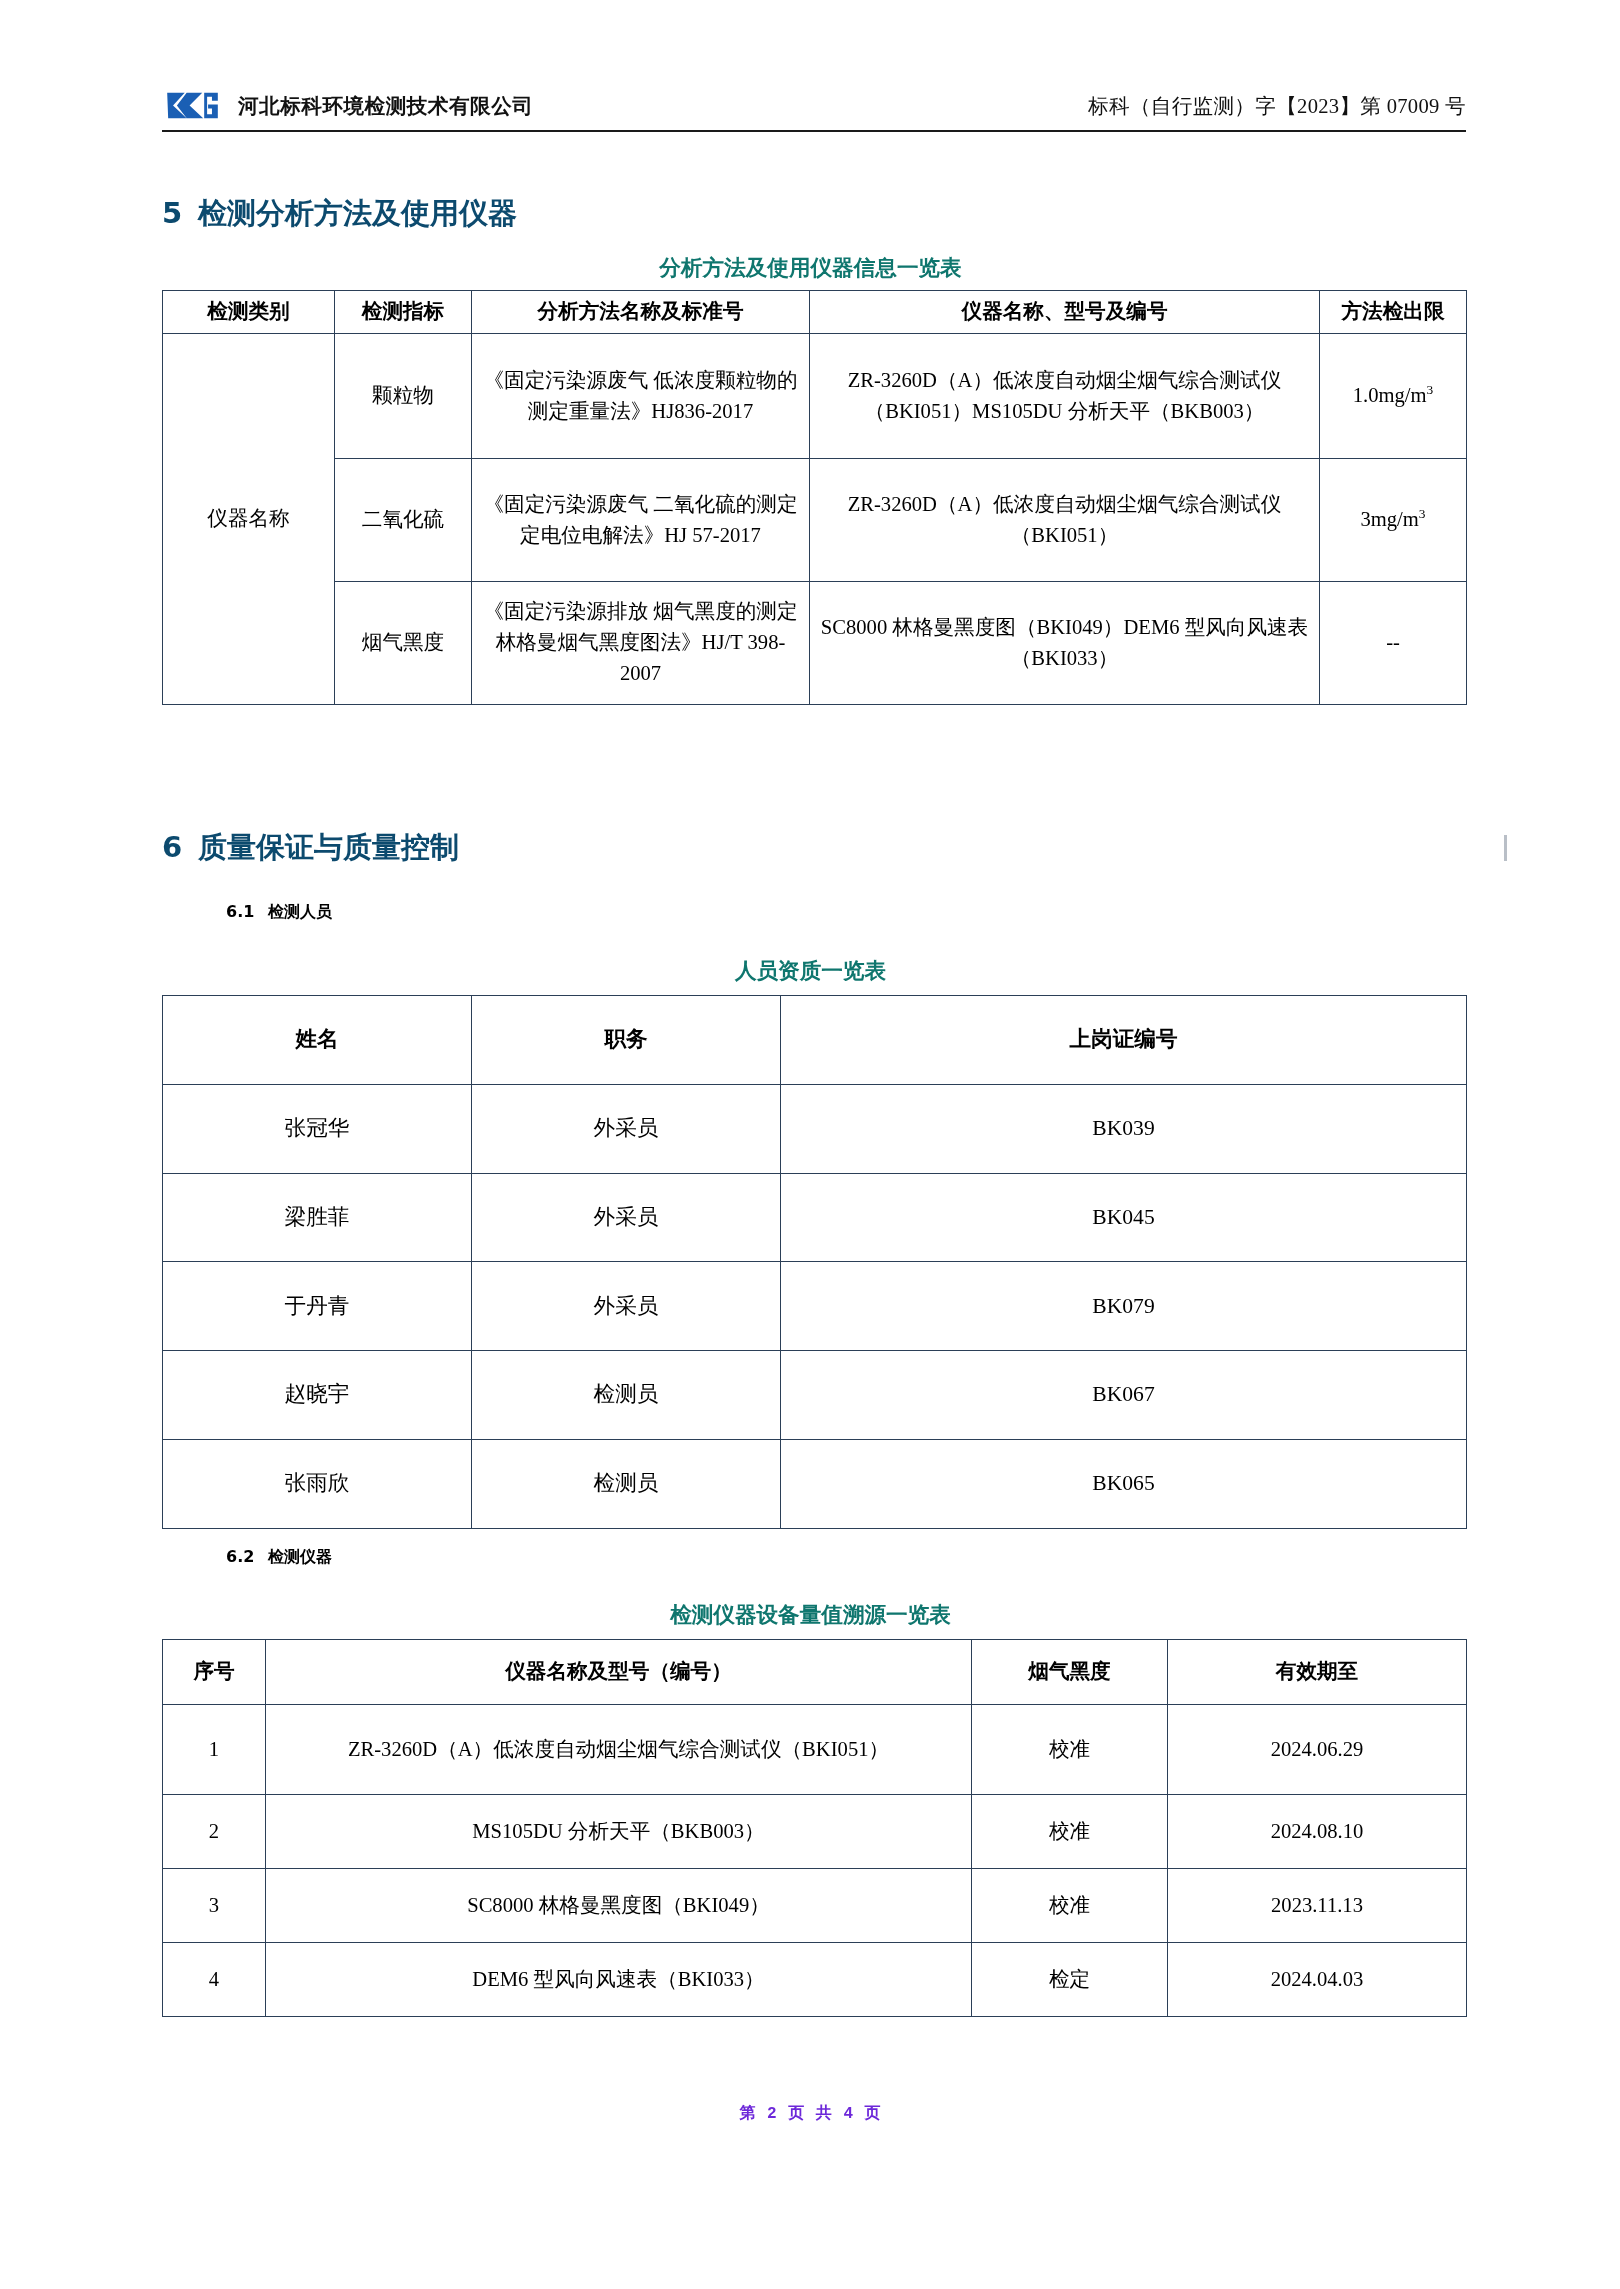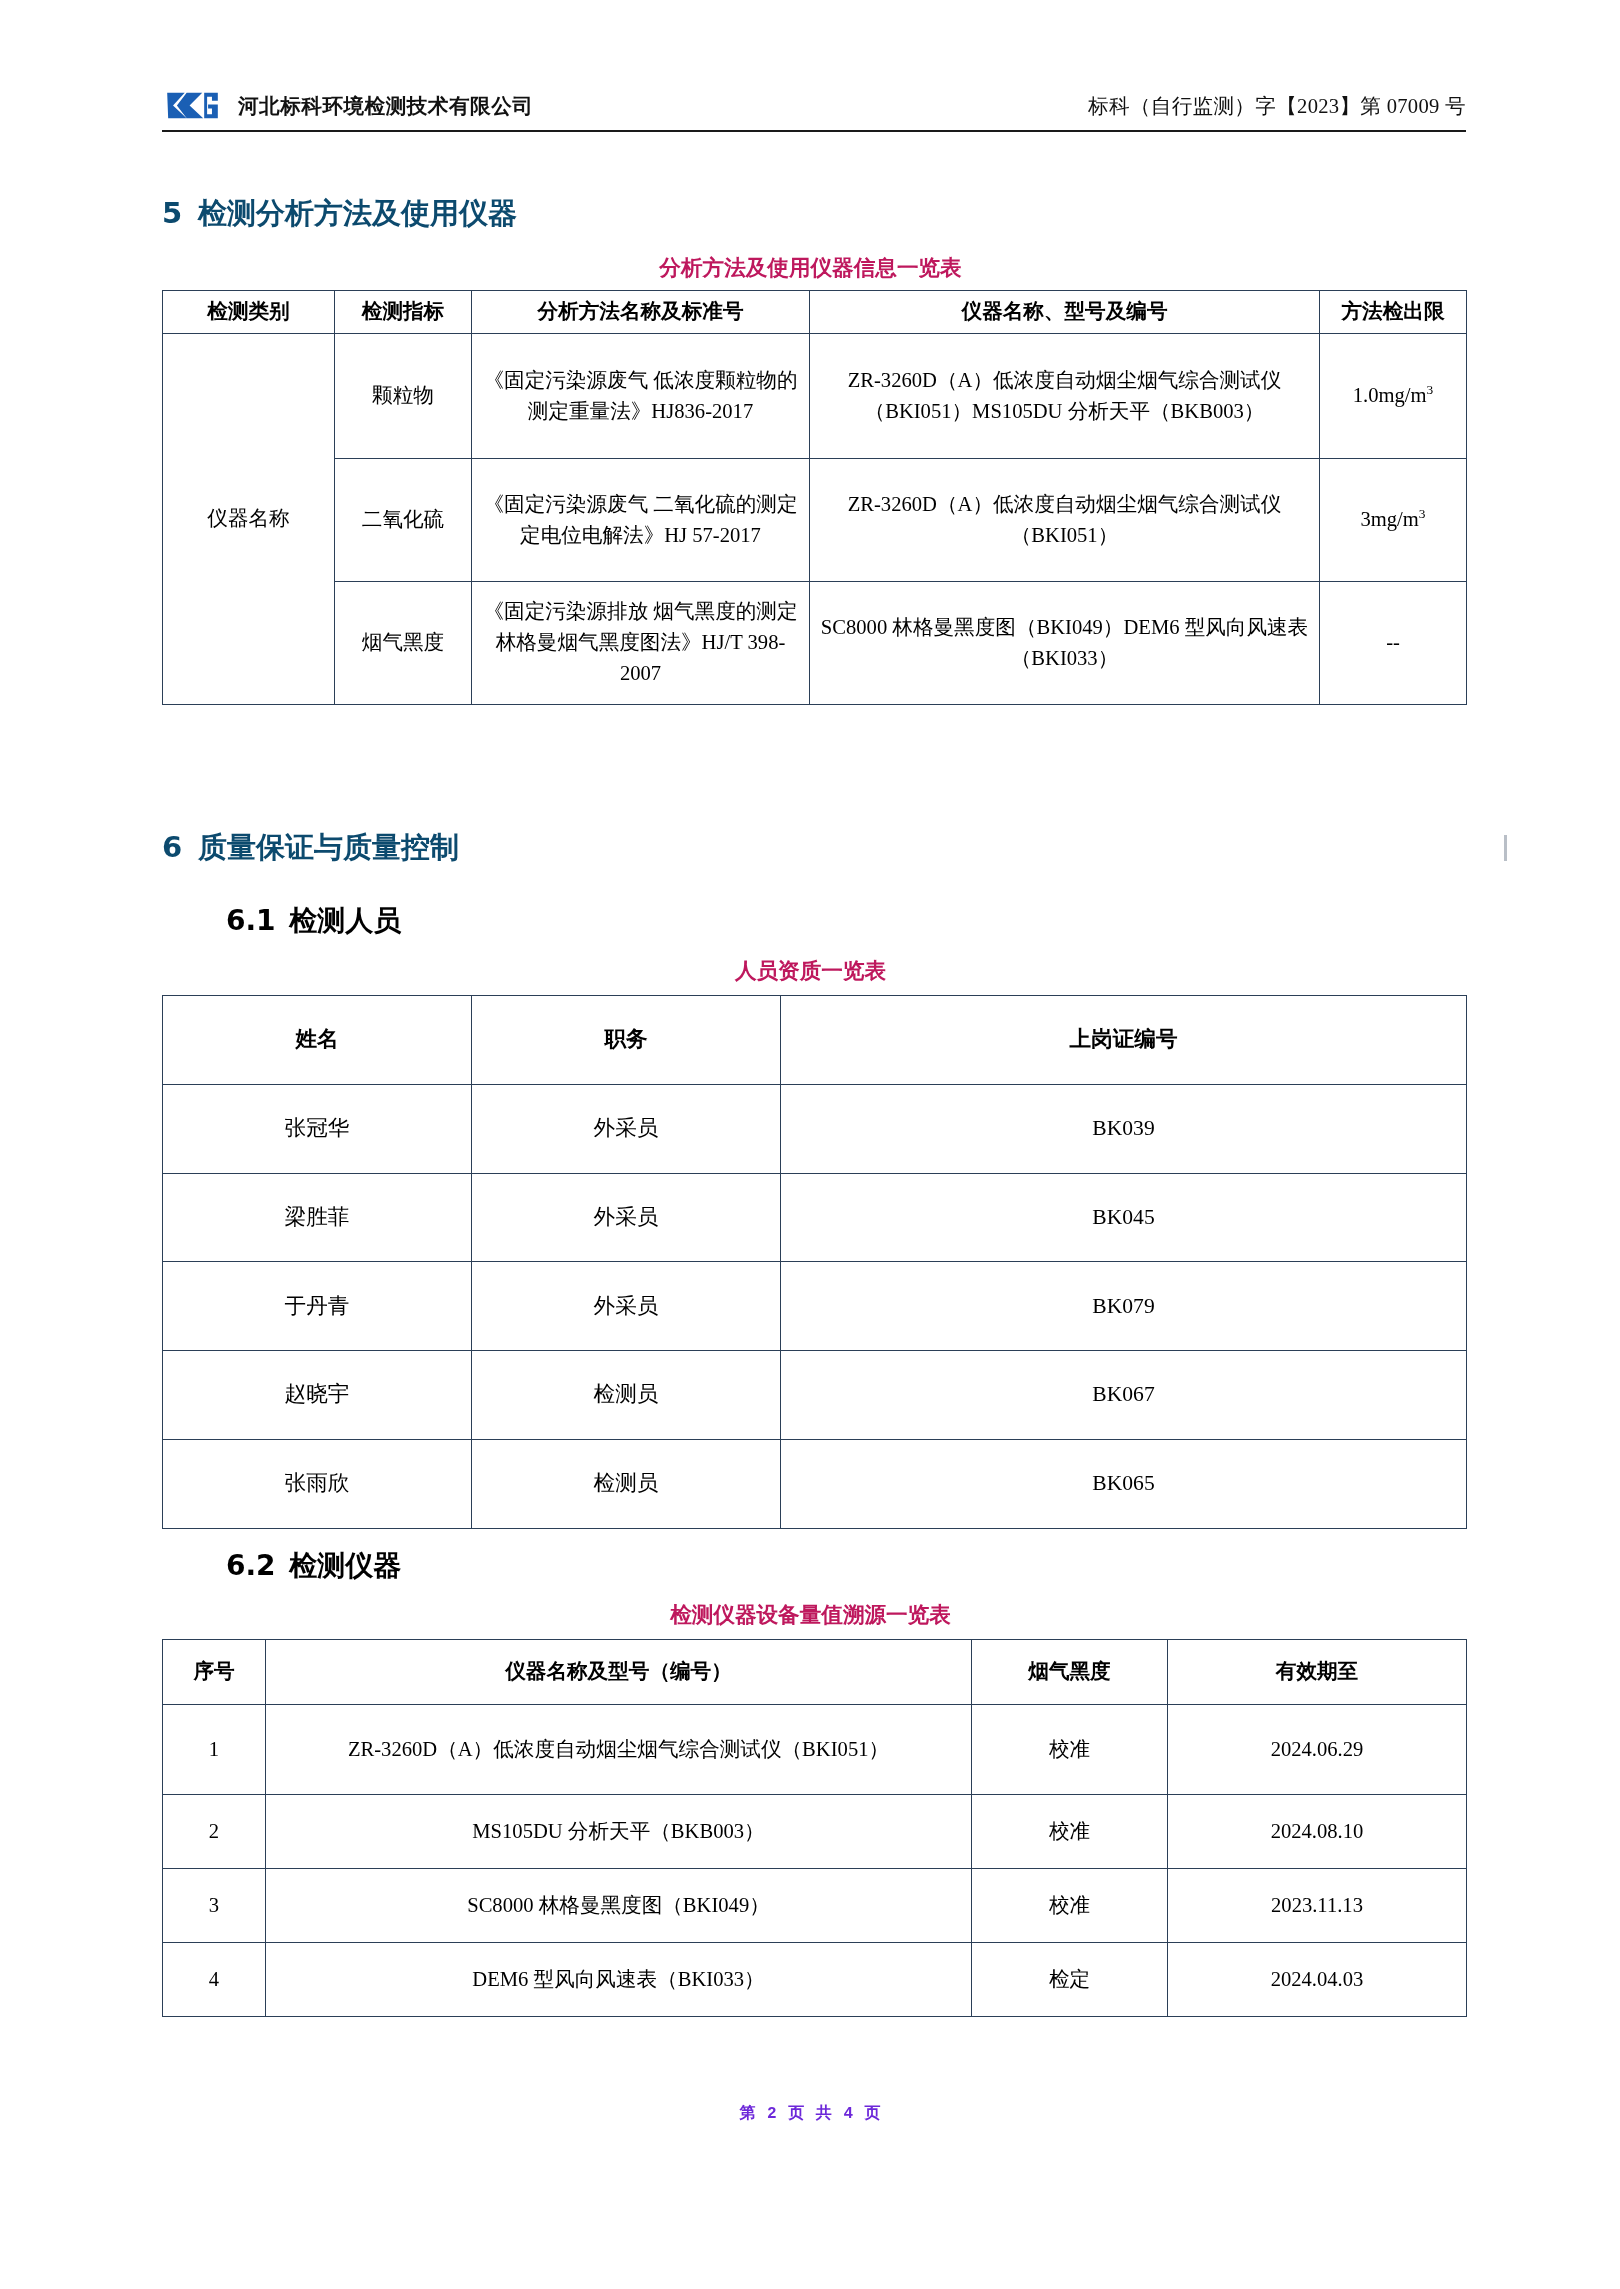--- a/index.html
+++ b/index.html
@@ -78,35 +78,35 @@
     position: absolute;
     font-size: 29px;
     font-weight: bold;
     color: #0c4a6e;
     white-space: nowrap;
     font-family: "DejaVu Sans", "Liberation Sans", sans-serif;
   }
   .sec-h1 .num { margin-right: 15.7px; }
   .sec-h2 {
     position: absolute;
-    font-size: 28px;
+    font-size: 16px;
     font-weight: bold;
     color: #000;
     white-space: nowrap;
     font-family: "DejaVu Sans", "Liberation Sans", sans-serif;
   }
   .sec-h2 .num { margin-right: 13.7px; }
 
   .tbl-caption {
     position: absolute;
     width: 100%;
     text-align: center;
     font-size: 21.6px;
     font-weight: bold;
-    color: #be185d;
+    color: #0f766e;
     font-family: "DejaVu Sans", "Liberation Sans", sans-serif;
   }
 
   
   table.doc {
     position: absolute;
     border-collapse: collapse;
     table-layout: fixed;
     font-size: 20.6px;
     color: #000;

